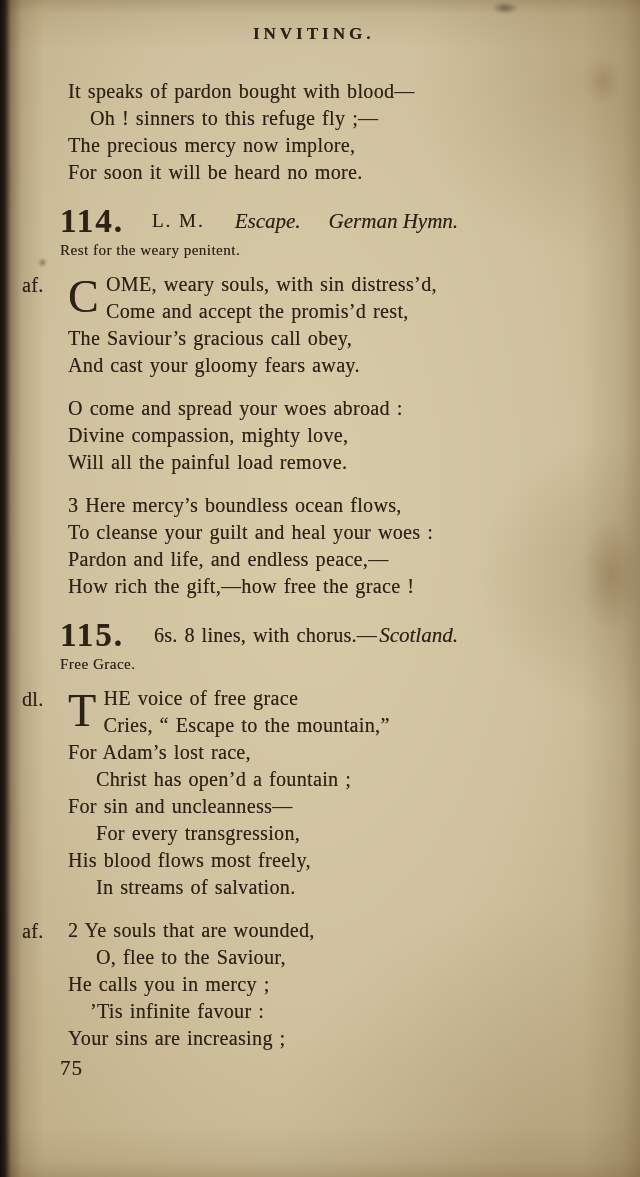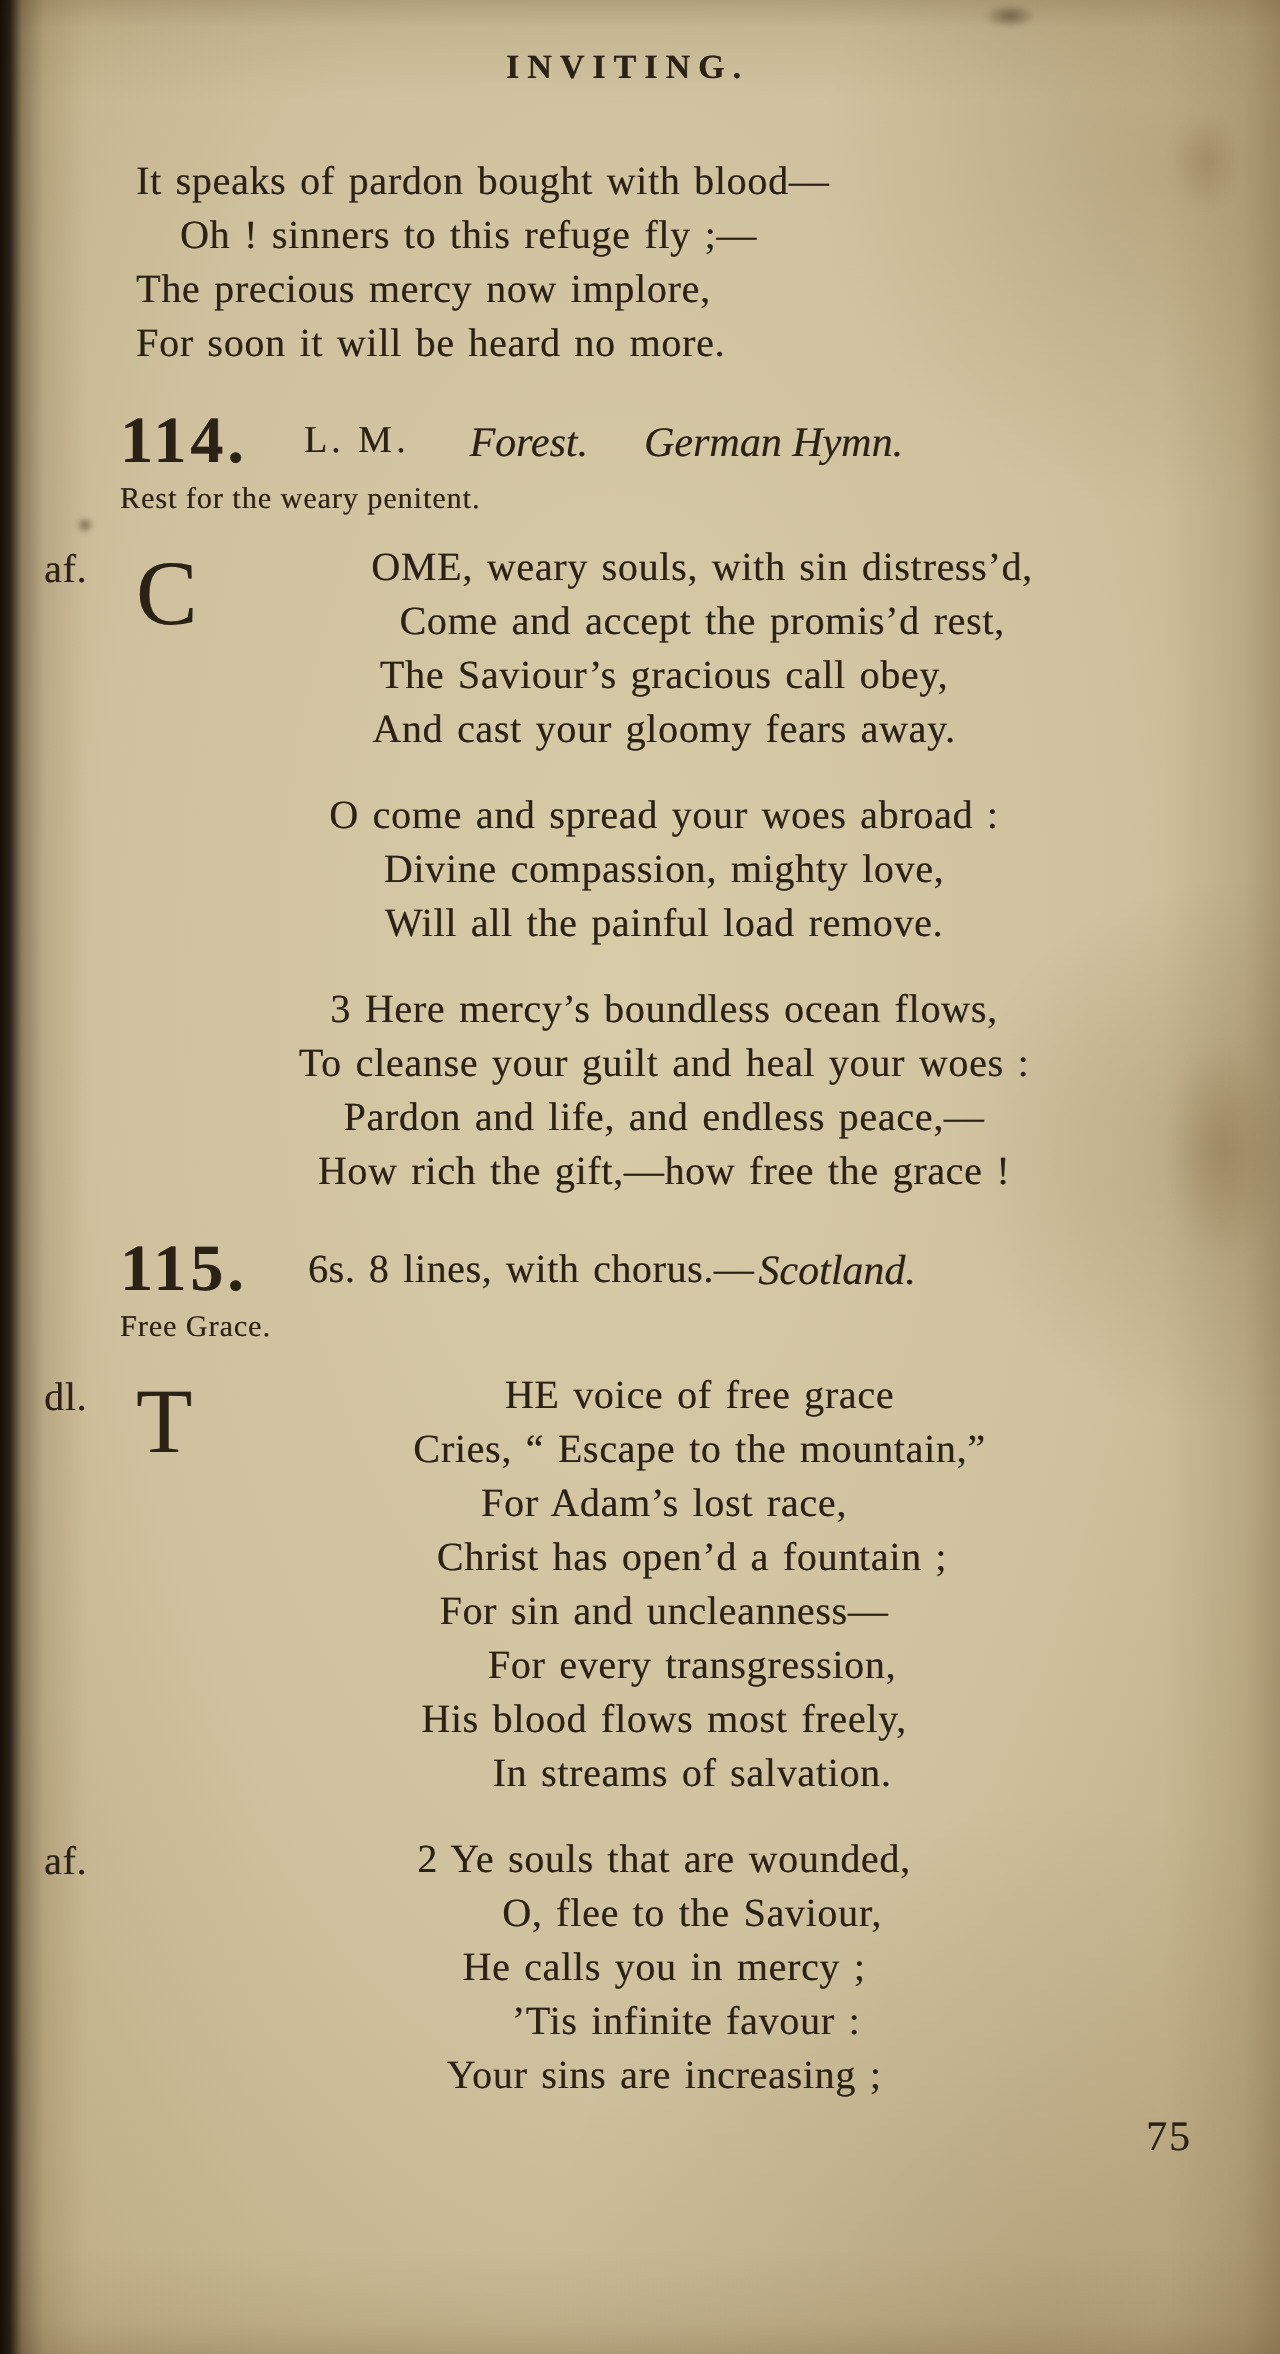--- a/index.html
+++ b/index.html
@@ -53,35 +53,35 @@
 
   .hymn-heading { display: flex; align-items: center; margin-top: 14px; height: 42px; font-family: Liberation Serif, serif; }
   .hymn-number { font-size: 33px; font-weight: 700; letter-spacing: 2px; }
   .hymn-meter { font-size: 19px; letter-spacing: 2px; margin-left: 28px; }
   .hymn-meter-long { font-size: 20px; margin-left: 30px; letter-spacing: 0.3px; word-spacing: 1.5px; }
   .hymn-tune { font-style: italic; font-size: 21px; margin-left: 30px; }
   .hymn-source { font-style: italic; font-size: 21px; margin-left: 28px; }
   .hymn-tune-tight { font-style: italic; font-size: 21px; margin-left: 2px; }
   .hymn-subtitle { text-align: left; font-size: 15px; letter-spacing: 0.5px; margin-top: 0; }
 
-  .verse { position: relative; margin: 12px 0 0 8px; text-align: center; }
+  .verse { position: relative; margin: 12px 0 0 8px; }
   .verse-gap { margin-top: 16px; }
   .dropcap {
     float: left;
     font-size: 46px;
     line-height: 49px;
     margin: 1px 7px 0 0;
   }
   .margin-note {
     position: absolute; left: -46px; top: 1px;
     font-size: 20px;
   }
   .clear { clear: both; }
 
-  .page-footer { text-align: right; margin-top: 4px; font-size: 21px; letter-spacing: 1px; }
+  .page-footer { text-align: left; margin-top: 4px; font-size: 21px; letter-spacing: 1px; }
 </style>
 </head>
 <body>
 
 <div class="page">
   <div class="stain stain-1"></div>
   <div class="stain stain-2"></div>
   <div class="stain stain-3"></div>
   <div class="stain stain-4"></div>
 
@@ -95,21 +95,21 @@
       <div class="line">It speaks of pardon bought with blood—</div>
       <div class="line ind2">Oh ! sinners to this refuge fly ;—</div>
       <div class="line">The precious mercy now implore,</div>
       <div class="line">For soon it will be heard no more.</div>
     </section>
 
     <section>
       <div class="hymn-heading">
         <span class="hymn-number">114.</span>
         <span class="hymn-meter">L. M.</span>
-        <span class="hymn-tune">Forest.</span>
+        <span class="hymn-tune">Escape.</span>
         <span class="hymn-source">German Hymn.</span>
       </div>
       <div class="hymn-subtitle">Rest for the weary penitent.</div>
 
       <div class="verse">
         <span class="margin-note">af.</span>
         <span class="dropcap">C</span>
         <div class="line">OME, weary souls, with sin distress’d,</div>
         <div class="line">Come and accept the promis’d rest,</div>
         <div class="line">The Saviour’s gracious call obey,</div>

